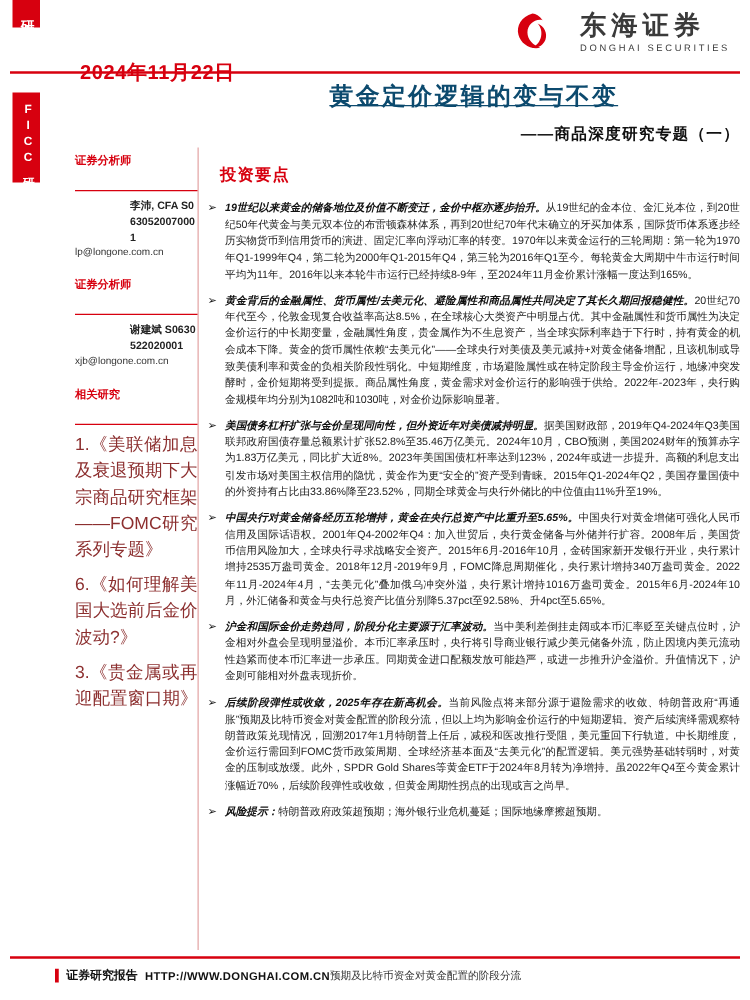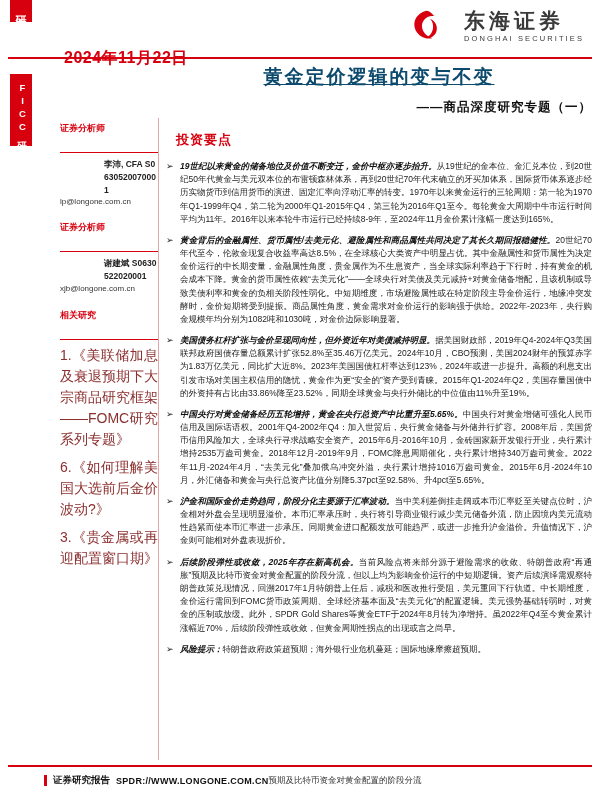--- a/index.html
+++ b/index.html
@@ -161,16 +161,16 @@
     <span class="lead">风险提示：</span><span class="body-text">特朗普政府政策超预期；海外银行业危机蔓延；国际地缘摩擦超预期。</span>
   </li>
 </ul>
 </div>
 
 <div class="footer-rule"></div>
 <div class="footer">
   <div class="footer-left">
     <div class="footer-bar"></div>
     <span class="footer-label">证券研究报告</span>
-    <span class="footer-url">SPDR://WWW.LONGONE.COM.CN</span>
+    <span class="footer-url">HTTP://WWW.DONGHAI.COM.CN</span>
   </div>
   <div class="footer-note">预期及比特币资金对黄金配置的阶段分流</div>
 </div>
 
 </body></html>

